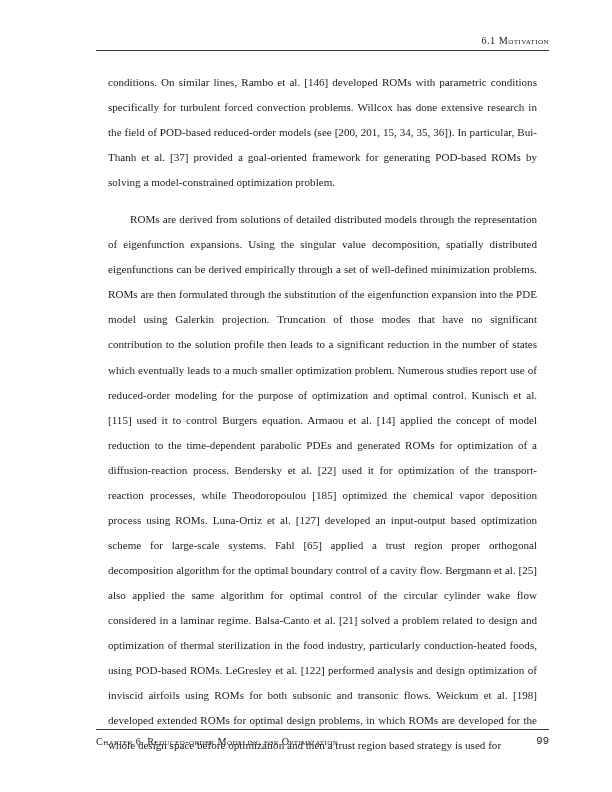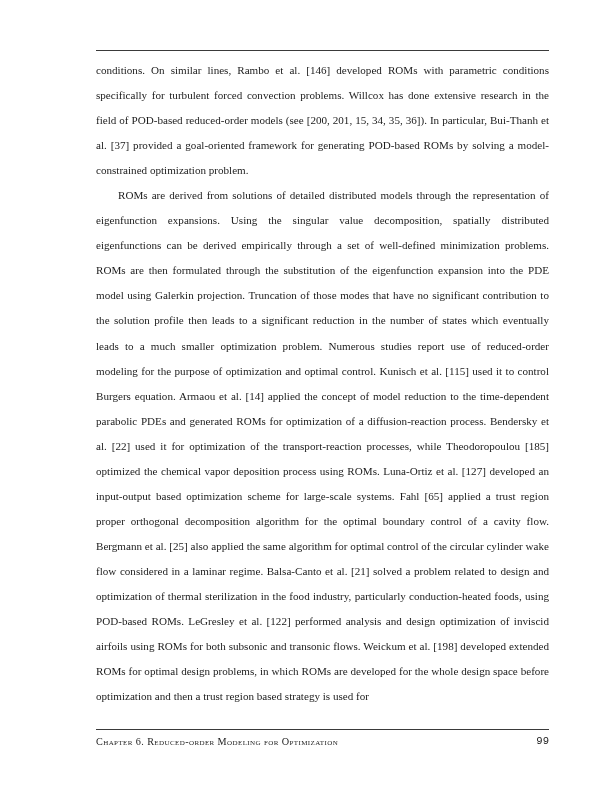--- a/index.html
+++ b/index.html
@@ -49,21 +49,21 @@
   }
 
   
   .body-block {
     position: absolute;
     left: 96px;
     top: 58px;
     width: 453px;
   }
   p.para {
-    margin: 0;
+    margin: 12px;
     font-size: 11.1px;
     line-height: 25.05px;
     text-align: justify;
     text-justify: inter-word;
     hyphens: none;
     -webkit-hyphens: none;
     text-align-last: left;
     color: #1b1b1b;
   }
   p.para.indent {
@@ -100,20 +100,23 @@
     font-size: 10.6px;
     color: #222;
     font-family: Liberation Mono, monospace;
   }
 </style>
 </head>
 <body>
 
 <div class="page">
 
+  <div class="header">
+    <span class="header-title smallcaps">6.1 Motivation</span>
+  </div>
   <div class="header-rule"></div>
 
   <div class="body-block">
     <p class="para">conditions. On similar lines, Rambo et al. [146] developed ROMs with parametric conditions specifically for turbulent forced convection problems. Willcox has done extensive research in the field of POD-based reduced-order models (see [200, 201, 15, 34, 35, 36]). In particular, Bui-Thanh et al. [37] provided a goal-oriented framework for generating POD-based ROMs by solving a model-constrained optimization problem.</p>
     <p class="para indent">ROMs are derived from solutions of detailed distributed models through the representation of eigenfunction expansions. Using the singular value decomposition, spatially distributed eigenfunctions can be derived empirically through a set of well-defined minimization problems. ROMs are then formulated through the substitution of the eigenfunction expansion into the PDE model using Galerkin projection. Truncation of those modes that have no significant contribution to the solution profile then leads to a significant reduction in the number of states which eventually leads to a much smaller optimization problem. Numerous studies report use of reduced-order modeling for the purpose of optimization and optimal control. Kunisch et al. [115] used it to control Burgers equation. Armaou et al. [14] applied the concept of model reduction to the time-dependent parabolic PDEs and generated ROMs for optimization of a diffusion-reaction process. Bendersky et al. [22] used it for optimization of the transport-reaction processes, while Theodoropoulou [185] optimized the chemical vapor deposition process using ROMs. Luna-Ortiz et al. [127] developed an input-output based optimization scheme for large-scale systems. Fahl [65] applied a trust region proper orthogonal decomposition algorithm for the optimal boundary control of a cavity flow. Bergmann et al. [25] also applied the same algorithm for optimal control of the circular cylinder wake flow considered in a laminar regime. Balsa-Canto et al. [21] solved a problem related to design and optimization of thermal sterilization in the food industry, particularly conduction-heated foods, using POD-based ROMs. LeGresley et al. [122] performed analysis and design optimization of inviscid airfoils using ROMs for both subsonic and transonic flows. Weickum et al. [198] developed extended ROMs for optimal design problems, in which ROMs are developed for the whole design space before optimization and then a trust region based strategy is used for</p>
   </div>
 
   <div class="footer-rule"></div>
   <div class="footer">
     <span class="footer-title smallcaps">Chapter 6. Reduced-order Modeling for Optimization</span>

